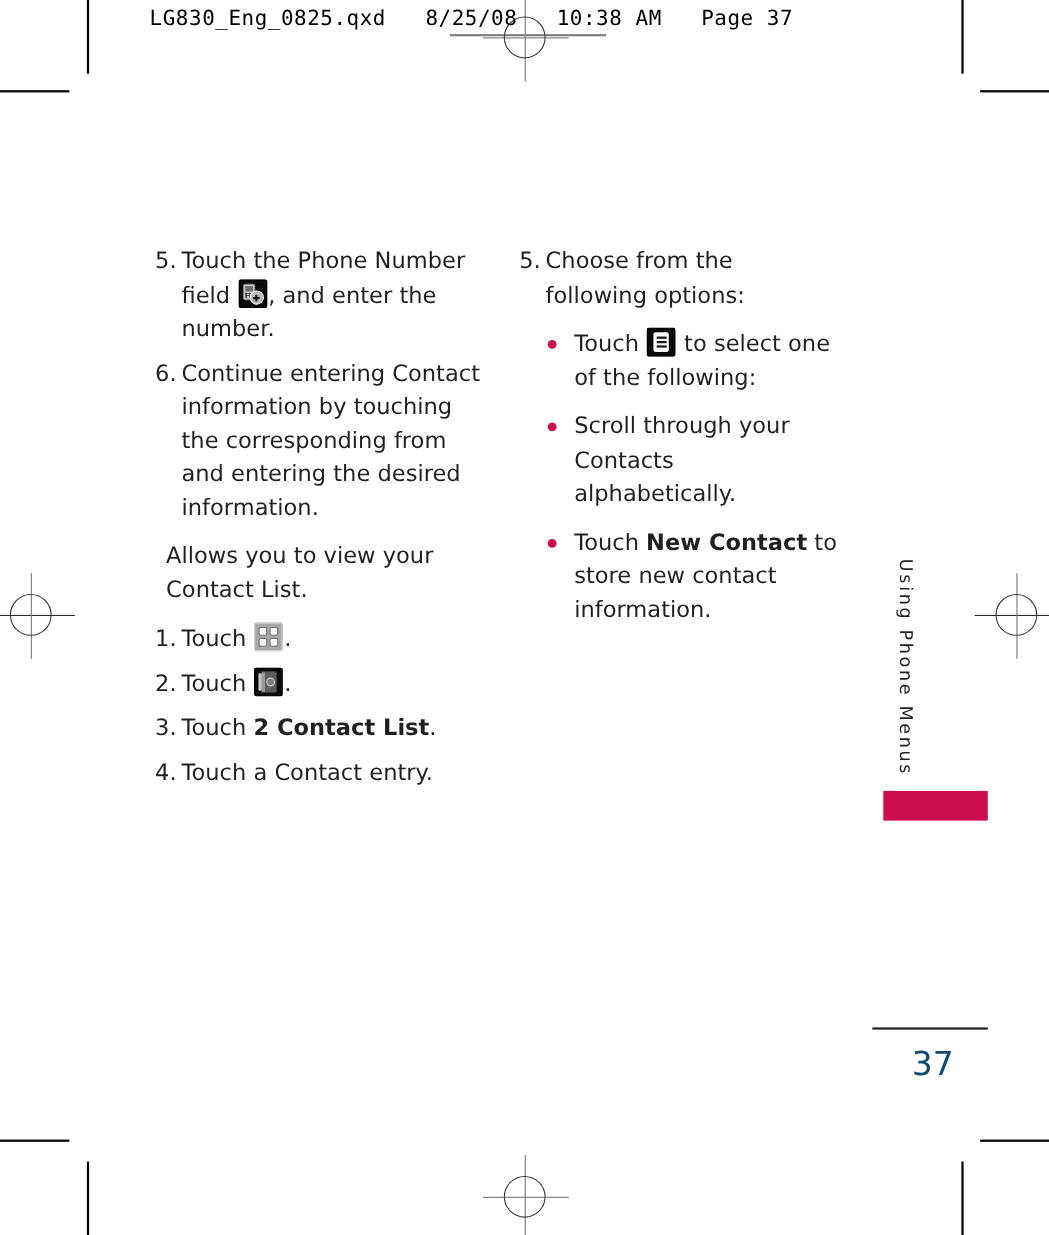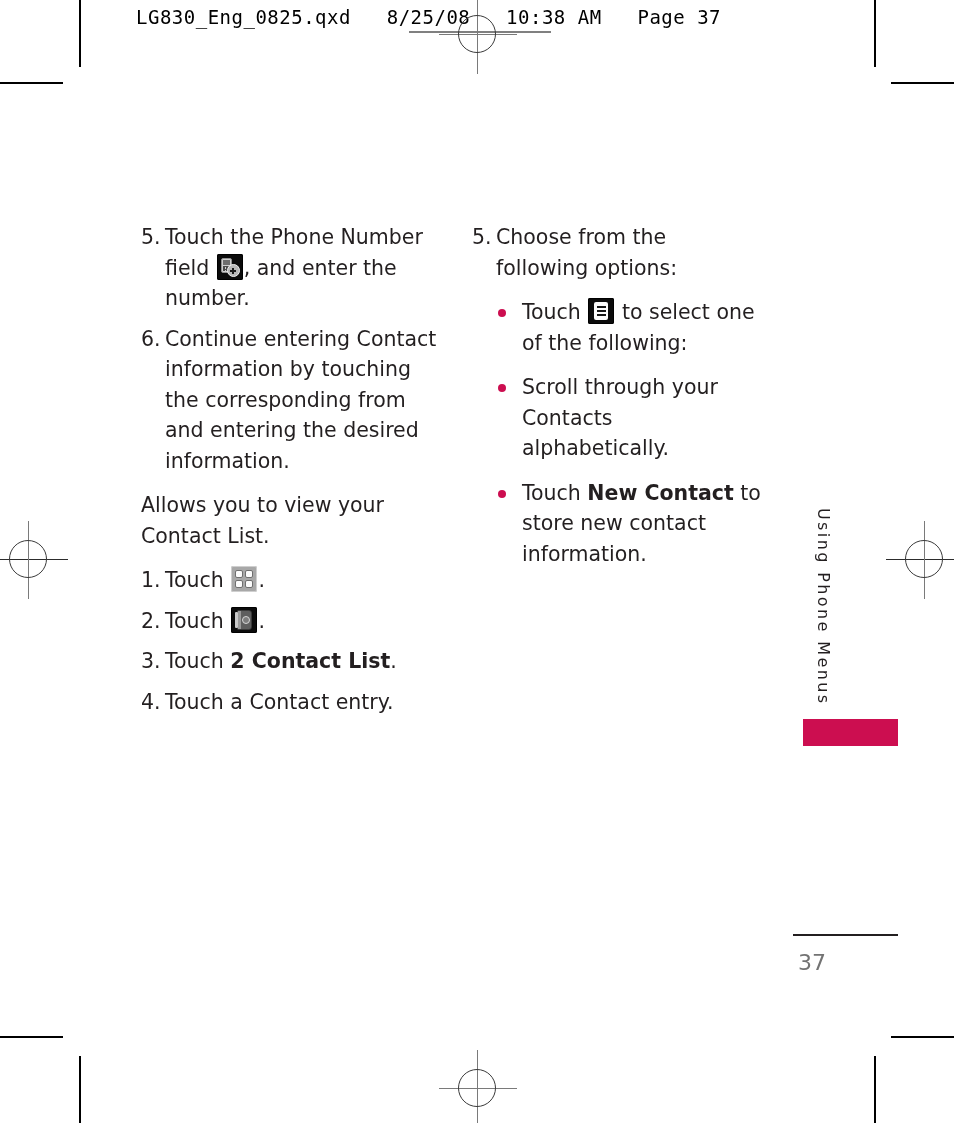--- a/index.html
+++ b/index.html
@@ -94,21 +94,21 @@
   .col {
     position: absolute;
     font-size: 20.5px;
     line-height: 30.5px;
     color: #231f20;
   }
   .col-left  { left: 141px; top: 222px; width: 300px; }
   .col-right { left: 472px; top: 222px; width: 290px; }
 
   .para {
-    margin: 0 0 14px 0;
+    margin: 0 0 14px 10px;
     position: relative;
   }
 
   
   .num-item {
     position: relative;
     padding-left: 24px;
     margin: 0 0 14px 0;
   }
   .num-item > .num {
@@ -308,23 +308,23 @@
     top: 934px;
     width: 105px;
     height: 2px;
     background: #231f20;
   }
   .page-number {
     position: absolute;
     left: 793px;
     top: 950px;
     width: 105px;
-    font-size: 22px;
-    color: #737373;
-    text-align: left;
+    font-size: 30px;
+    color: #0c4a6e;
+    text-align: center;
     padding-left: 5px;
     box-sizing: border-box;
   }
 </style>
 </head>
 <body>
 
 <div class="print-header">LG830_Eng_0825.qxd   8/25/08   10:38 AM   Page 37</div>
 
 <div class="crop crop-h crop-tl-h"></div>

